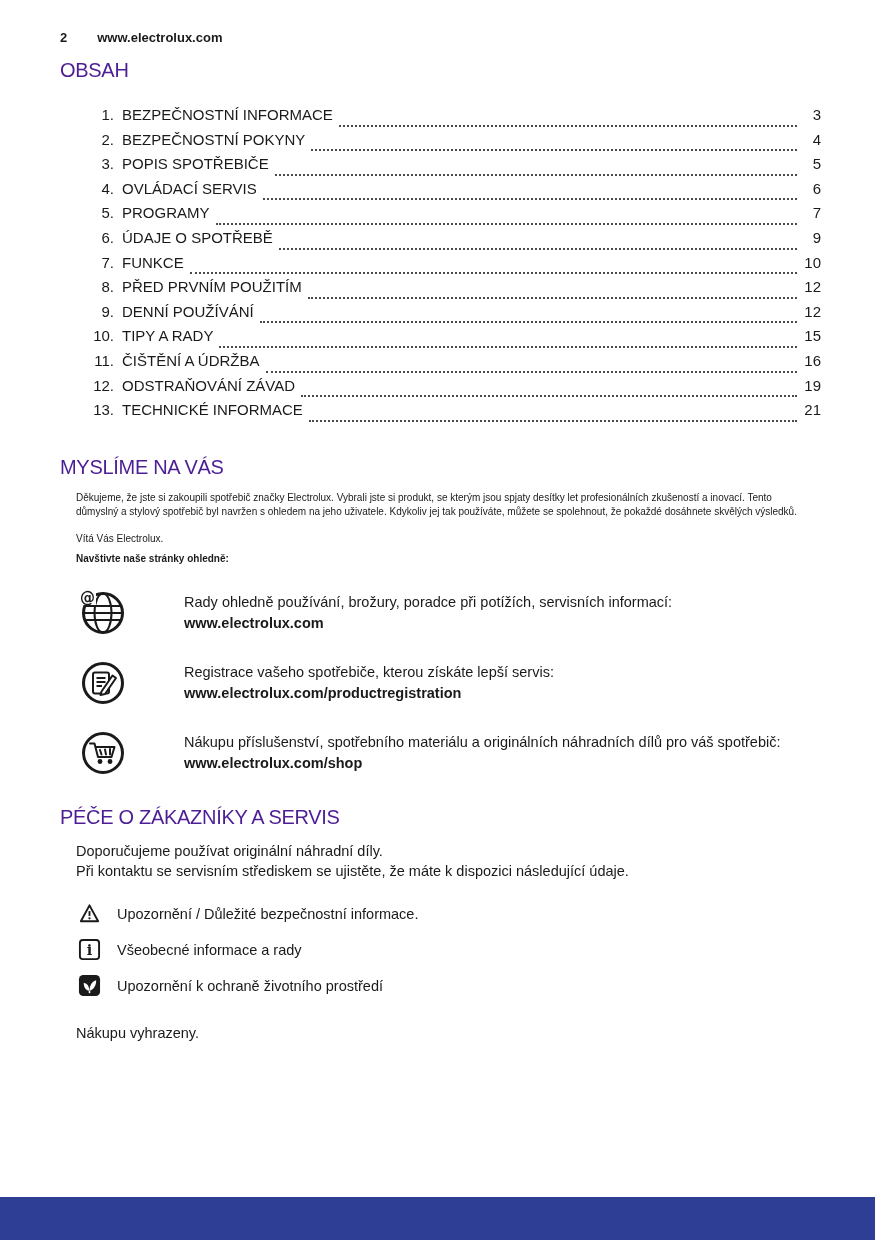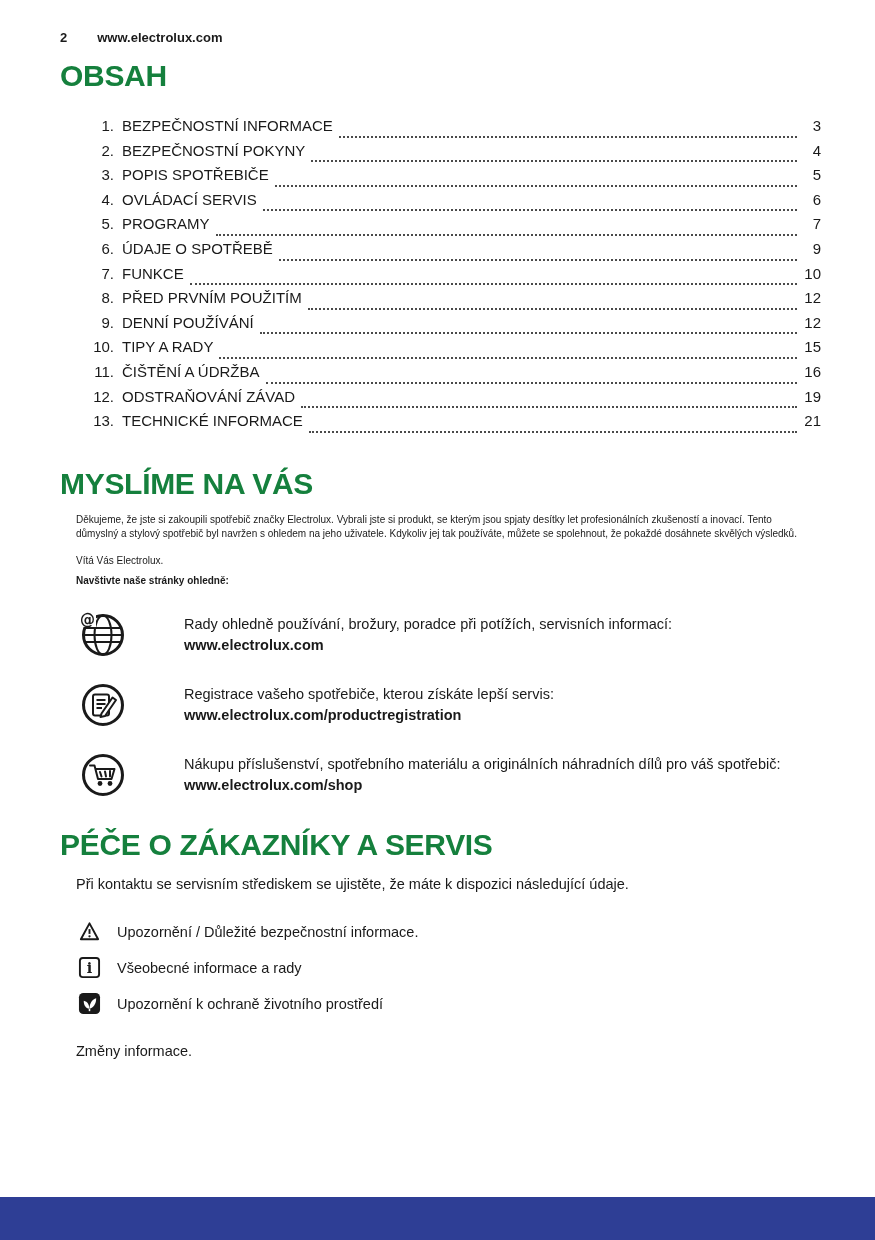--- a/index.html
+++ b/index.html
@@ -14,24 +14,24 @@
     position:relative;
     width:875px; height:1240px;
     background:#fff;
     overflow:hidden;
   }
   .content { padding:30px 54px 0 60px; }
 
   .header-line { display:flex; align-items:baseline; gap:30px; font-size:13px; font-weight:bold; }
 
   .h-big {
-    font-size:30px;
-    font-weight:700;
+    font-size:20px;
+    font-weight:400;
     letter-spacing:-0.3px;
-    color:#15803d;
+    color:#4c1d95;
   }
   .toc-title { margin-top:14px; }
 
   .toc { margin:24px 0 0 24px; }
   .toc-row { display:flex; align-items:baseline; font-size:15px; height:24.6px; }
   .toc-num { width:30px; text-align:right; margin-right:8px; flex:0 0 30px; }
   .toc-label { white-space:nowrap; }
   .leader { flex:1 1 auto; border-bottom:2px dotted #4a4a4a; margin:0 4px 3px 6px; height:1px; align-self:flex-end; margin-bottom:4px; }
   .toc-page { min-width:20px; text-align:right; flex:0 0 auto; }
 
@@ -48,21 +48,21 @@
   .visit-heading { margin-top:6px; font-weight:bold; }
 
   .link-row { display:flex; align-items:center; gap:26px; margin:24px 0 0 20px; }
   .badge { width:46px; height:46px; flex:0 0 46px; display:block; }
   .link-text { font-size:14.5px; line-height:1.42;margin-left:32px; }
   .bold { font-weight:bold; }
 
   .care-lines { margin:12px 0 0 16px; font-size:14.5px; line-height:1.42; }
 
   .note-row { display:flex; align-items:center; gap:16px; margin:13px 0 0 18px; font-size:14.5px; }
-  .note-row.first { margin-top:26px; }
+  .note-row.first { margin-top:20px; }
   .note-icon { width:23px; height:23px; flex:0 0 23px; display:block; }
 
   .changes-note { margin:28px 0 0 16px; font-size:14.5px; }
 
   .footer-bar {
     position:absolute; left:0; bottom:0;
     width:100%; height:43px;
     background:#2e3e95;
   }
   svg { display:block; }
@@ -220,20 +220,21 @@
       </span>
       <div class="link-text">
         <div>Nákupu příslušenství, spotřebního materiálu a originálních náhradních dílů pro váš spotřebič:</div>
         <div class="bold">www.electrolux.com/shop</div>
       </div>
     </div>
 
     <div class="h-big section-care">PÉČE O ZÁKAZNÍKY A SERVIS</div>
 
     <div class="care-lines">
+      <div>Doporučujeme používat originální náhradní díly.</div>
       <div>Při kontaktu se servisním střediskem se ujistěte, že máte k dispozici následující údaje.</div>
     </div>
 
     <div class="note-row first">
       <span class="note-icon">
         <svg width="23" height="23" viewBox="0 0 24 24">
           <path d="M12 3.5 L21 20 H3 Z" fill="none" stroke="#1a1a1a" stroke-width="2" stroke-linejoin="round"></path>
           <line x1="12" y1="9.5" x2="12" y2="14.5" stroke="#1a1a1a" stroke-width="2"></line>
           <circle cx="12" cy="17" r="1.2" fill="#1a1a1a"></circle>
         </svg>
@@ -256,18 +257,18 @@
         <svg width="23" height="23" viewBox="0 0 24 24">
           <rect x="1" y="1" width="22" height="22" rx="4.5" fill="#1a1a1a"></rect>
           <path d="M12 17.5 C12 11.5 15 7.5 19 6.5 C19 12.5 16 16.5 12 17.5 Z" fill="#ffffff"></path>
           <path d="M11.8 17.5 C11.8 13 10 10 6 9 C6 14 8 16.8 11.8 17.5 Z" fill="#ffffff"></path>
           <line x1="12" y1="17.5" x2="12" y2="20" stroke="#ffffff" stroke-width="1.6"></line>
         </svg>
       </span>
       <span>Upozornění k ochraně životního prostředí</span>
     </div>
 
-    <p class="changes-note">Změny informace.</p>
+    <p class="changes-note">Nákupu vyhrazeny.</p>
 
   </div>
 
   <div class="footer-bar" style="background: rgb(46, 62, 149);"></div>
 </div>
 
 </body></html>

